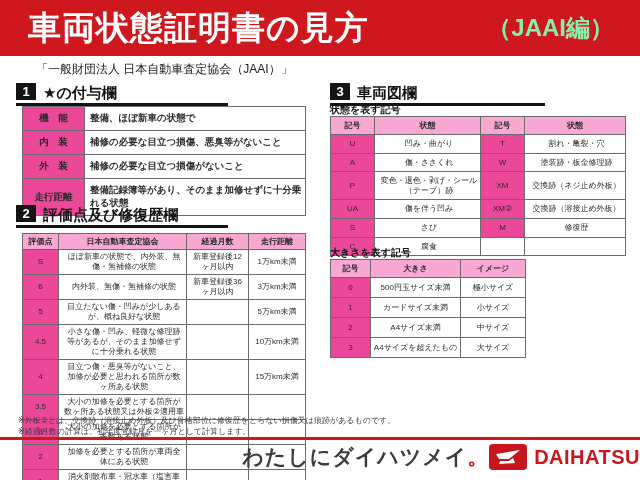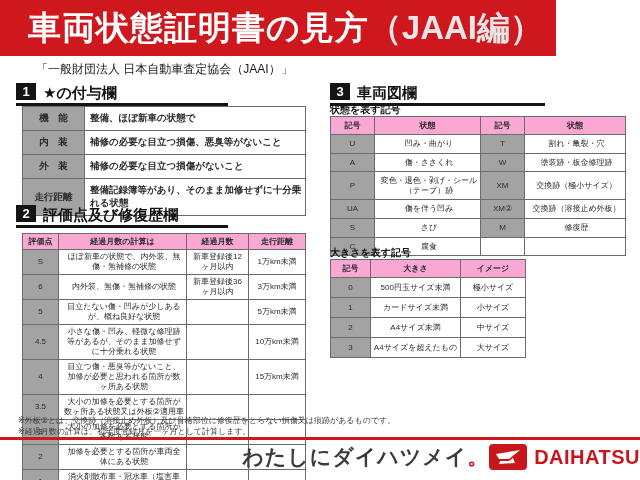--- a/index.html
+++ b/index.html
@@ -1,39 +1,39 @@
 <!DOCTYPE html>
 <html><head>
 <meta charset="utf-8">
 <style>
   * { margin:0; padding:0; box-sizing:border-box; }
   html,body { width:640px; height:480px; }
   body { font-family:"Liberation Sans","DejaVu Sans",sans-serif; background:#ffffff; overflow:hidden; }
   #page { position:relative; width:640px; height:480px; background:#ffffff; }
 
   
-  .banner { position:absolute; left:0; top:0; width:556px; height:56px; background:#cf171e;
+  .banner { position:absolute; left:0; top:0; width:640px; height:56px; background:#cf171e;
             display:flex; align-items:center; justify-content:space-between; padding:0 26px 0 28px; }
   .banner-title { color:#ffffff; font-size:33px; font-weight:bold; letter-spacing:1px; white-space:nowrap; }
-  .banner-edition { color:#e5e5e5; font-size:33px; font-weight:bold; white-space:nowrap; }
+  .banner-edition { color:#86efac; font-size:24px; font-weight:bold; white-space:nowrap; }
 
   .subtitle { position:absolute; left:16px; top:61px; font-size:12px; font-weight:normal; color:#1a1a1a;margin-left:20px; }
 
   
   .sec-header { position:absolute; display:flex; align-items:flex-end; gap:7px;
                 border-bottom:3px solid #141414; padding-bottom:3px; }
   .sec-num { background:#141414; color:#ffffff; font-size:13px; font-weight:bold;
              width:20px; height:17px; display:flex; align-items:center; justify-content:center; }
   .sec-title { font-size:15px; font-weight:bold; color:#141414; line-height:1; }
 
   
   table { border-collapse:collapse; table-layout:fixed; position:absolute; }
   td, th { border:1px solid #6b6b6b; color:#2b2b2b; overflow:hidden; }
   th { background:#f9a8d4; font-weight:bold; text-align:center; }
-  .cell-gray { background:#a3a3a3; text-align:center; }
+  .cell-gray { background:#ec4899; text-align:center; }
   .cell-desc { text-align:left; padding-left:5px !important; }
 
   
   .t1 { left:22px; top:106px; width:283px; }
   .t1 td { font-size:9.5px; font-weight:600; padding:5px 3px; }
   .t1 .cell-gray { width:62px; }
 
   
   .t2 { left:22px; top:233px; width:283px; }
   .t2 th { font-size:8px; padding:2px 1px;margin-left:16px; }
@@ -113,21 +113,21 @@
   <table class="t2">
     <colgroup>
         <col style="width:36px">
         <col style="width:128px">
         <col style="width:62px">
         <col style="width:57px">
       </colgroup>
     <tbody>
         <tr>
       <th>評価点</th>
-      <th>経過月数の計算は</th>
+      <th>日本自動車査定協会</th>
       <th>経過月数</th>
       <th>走行距離</th>
     </tr>
     <tr>
       <td class="cell-gray">S</td>
       <td class="cell-desc">ほぼ新車の状態で、内外装、無傷・無補修の状態</td>
       <td>新車登録後12ヶ月以内</td>
       <td>1万km未満</td>
     </tr>
     <tr>
@@ -212,21 +212,21 @@
     <tr>
       <td class="cell-gray">A</td>
       <td class="cell-desc">傷・ささくれ</td>
       <td class="cell-gray">W</td>
       <td class="cell-desc">塗装跡・板金修理跡</td>
     </tr>
     <tr>
       <td class="cell-gray">P</td>
       <td class="cell-desc">変色・退色・剥げ・シール（テープ）跡</td>
       <td class="cell-gray">XM</td>
-      <td class="cell-desc">交換跡（極小サイズ）</td>
+      <td class="cell-desc">交換跡（ネジ止め外板）</td>
     </tr>
     <tr>
       <td class="cell-gray">UA</td>
       <td class="cell-desc">傷を伴う凹み</td>
       <td class="cell-gray">XM②</td>
       <td class="cell-desc">交換跡（溶接止め外板）</td>
     </tr>
     <tr>
       <td class="cell-gray">S</td>
       <td class="cell-desc">さび</td>

